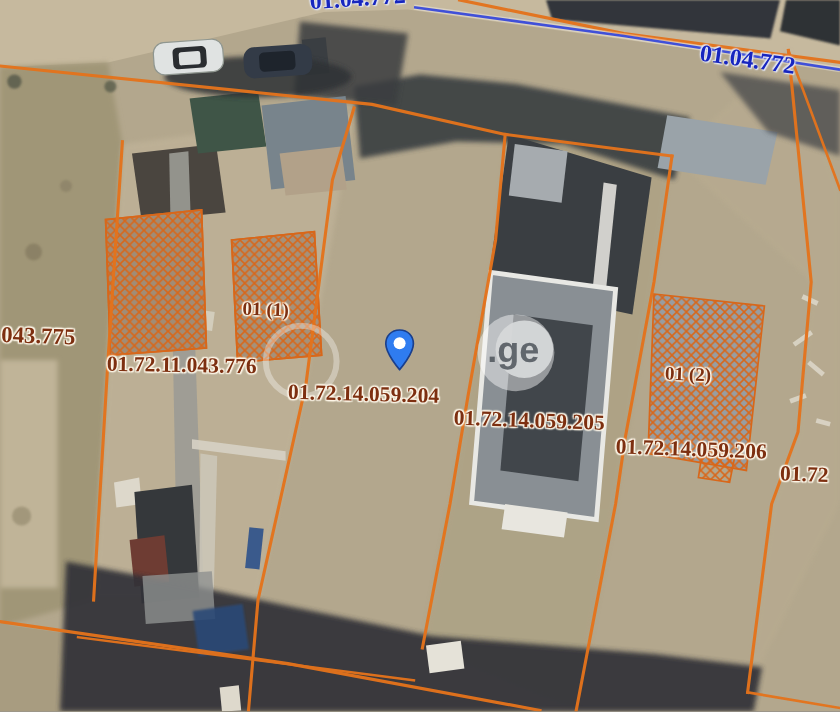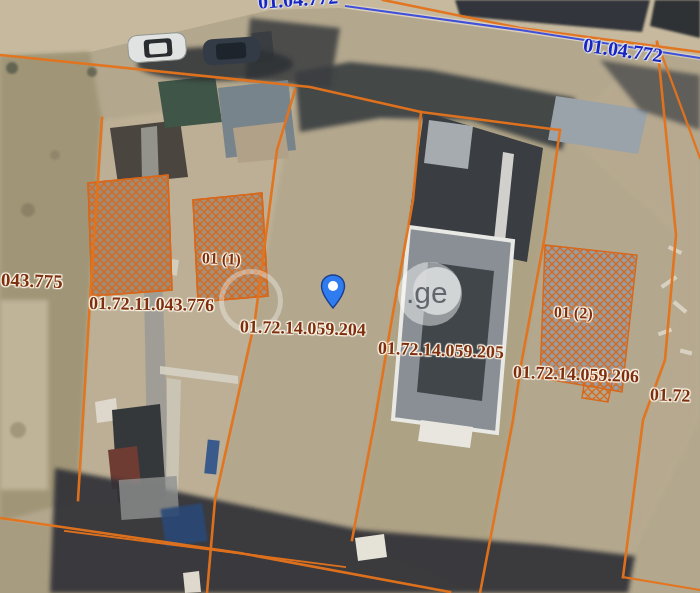--- a/index.html
+++ b/index.html
@@ -23,21 +23,21 @@
     letter-spacing:1px;line-height:1;font-family:"Liberation Sans",sans-serif;
   }
   .wm-circle{
     position:absolute;border-radius:50%;background:rgba(255,255,255,0.45);
   }
   .wm-arc{
     position:absolute;border-radius:50%;border:5px solid rgba(255,255,255,0.35);
     background:transparent;
   }
   .wm-ge{
-    position:absolute;font-weight:normal;color:rgba(78,84,90,0.85);
+    position:absolute;font-weight:bold;color:rgba(78,84,90,0.85);
     line-height:1;font-family:"Liberation Sans",sans-serif;
   }
   #pin{position:absolute;left:320px;top:274px;width:26px;height:36px;cursor:pointer;}
 </style>
 </head>
 <body>
 
 <div id="stage">
 
   <svg id="terrain" width="700" height="593" viewBox="0 0 700 593">

